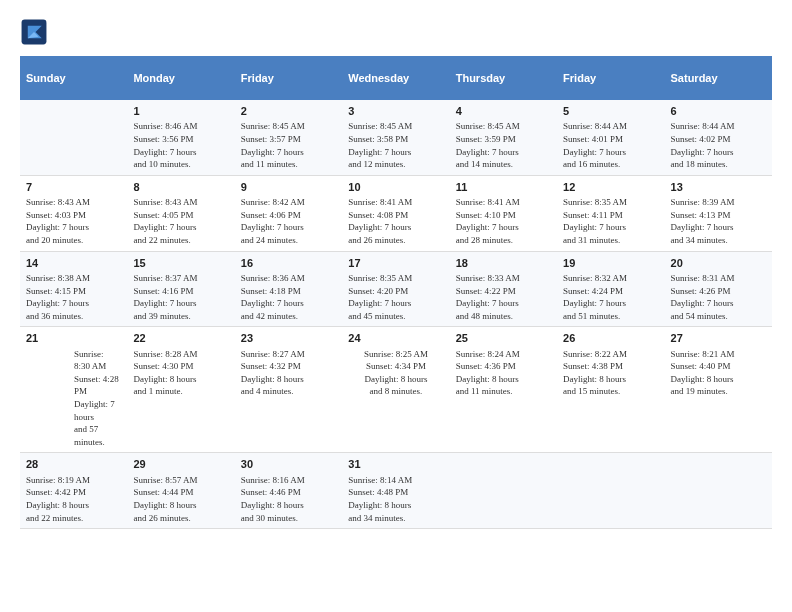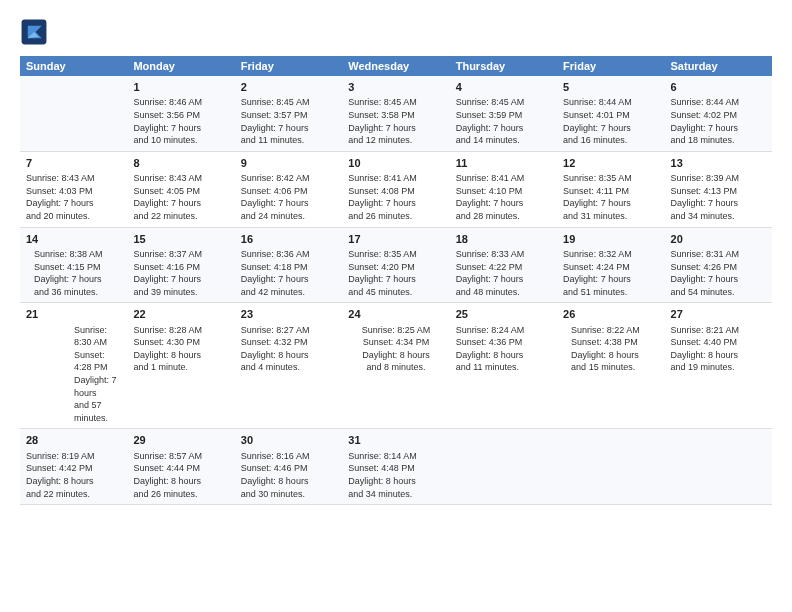--- a/index.html
+++ b/index.html
@@ -53,21 +53,21 @@
       color: #444;
     }
     table {
       width: 100%;
       border-collapse: collapse;
       font-size: 9.5px;
     }
     thead tr th {
       background: #4a7fc1;
       color: #fff;
-      padding: 4px 6px;
+      padding: 16px 6px;
       text-align: left;
       font-size: 11px;
       font-weight: bold;
     }
     tbody tr {
       border-bottom: 1px solid #ddd;
     }
     tbody tr:nth-child(odd) {
       background: #f7f9fc;
     }
@@ -83,20 +83,21 @@
     }
     .day-num {
       font-weight: bold;
       font-size: 11px;
       display: block;
       margin-bottom: 1px;
     }
     .day-info {
       font-size: 9px;
       color: #333;
+      font-family: Liberation Serif, serif;
     }
   </style>
 </head>
 <body>
 
 <div class="page">
   <div class="header">
     <div class="logo">
       <svg class="logo-icon" viewBox="0 0 36 36">
         <rect x="2" y="2" width="32" height="32" rx="4" fill="#1a3a6b"></rect>
@@ -219,21 +220,21 @@
             <span class="day-num">13</span>
             <div class="day-info" style="white-space: pre-line;">Sunrise: 8:39 AM
 Sunset: 4:13 PM
 Daylight: 7 hours
 and 34 minutes.</div>
           </td>
         </tr>
         <tr>
           <td>
             <span class="day-num">14</span>
-            <div class="day-info" style="white-space: pre-line; margin-left: 8px;">Sunrise: 8:38 AM
+            <div class="day-info" style="white-space: pre-line;">Sunrise: 8:38 AM
 Sunset: 4:15 PM
 Daylight: 7 hours
 and 36 minutes.</div>
           </td>
           <td>
             <span class="day-num">15</span>
             <div class="day-info" style="white-space: pre-line;">Sunrise: 8:37 AM
 Sunset: 4:16 PM
 Daylight: 7 hours
 and 39 minutes.</div>
@@ -305,21 +306,21 @@
           </td>
           <td>
             <span class="day-num">25</span>
             <div class="day-info" style="white-space: pre-line;">Sunrise: 8:24 AM
 Sunset: 4:36 PM
 Daylight: 8 hours
 and 11 minutes.</div>
           </td>
           <td>
             <span class="day-num">26</span>
-            <div class="day-info" style="white-space: pre-line; margin-left: 8px;">Sunrise: 8:22 AM
+            <div class="day-info" style="white-space: pre-line;">Sunrise: 8:22 AM
 Sunset: 4:38 PM
 Daylight: 8 hours
 and 15 minutes.</div>
           </td>
           <td>
             <span class="day-num">27</span>
             <div class="day-info" style="white-space: pre-line;">Sunrise: 8:21 AM
 Sunset: 4:40 PM
 Daylight: 8 hours
 and 19 minutes.</div>

